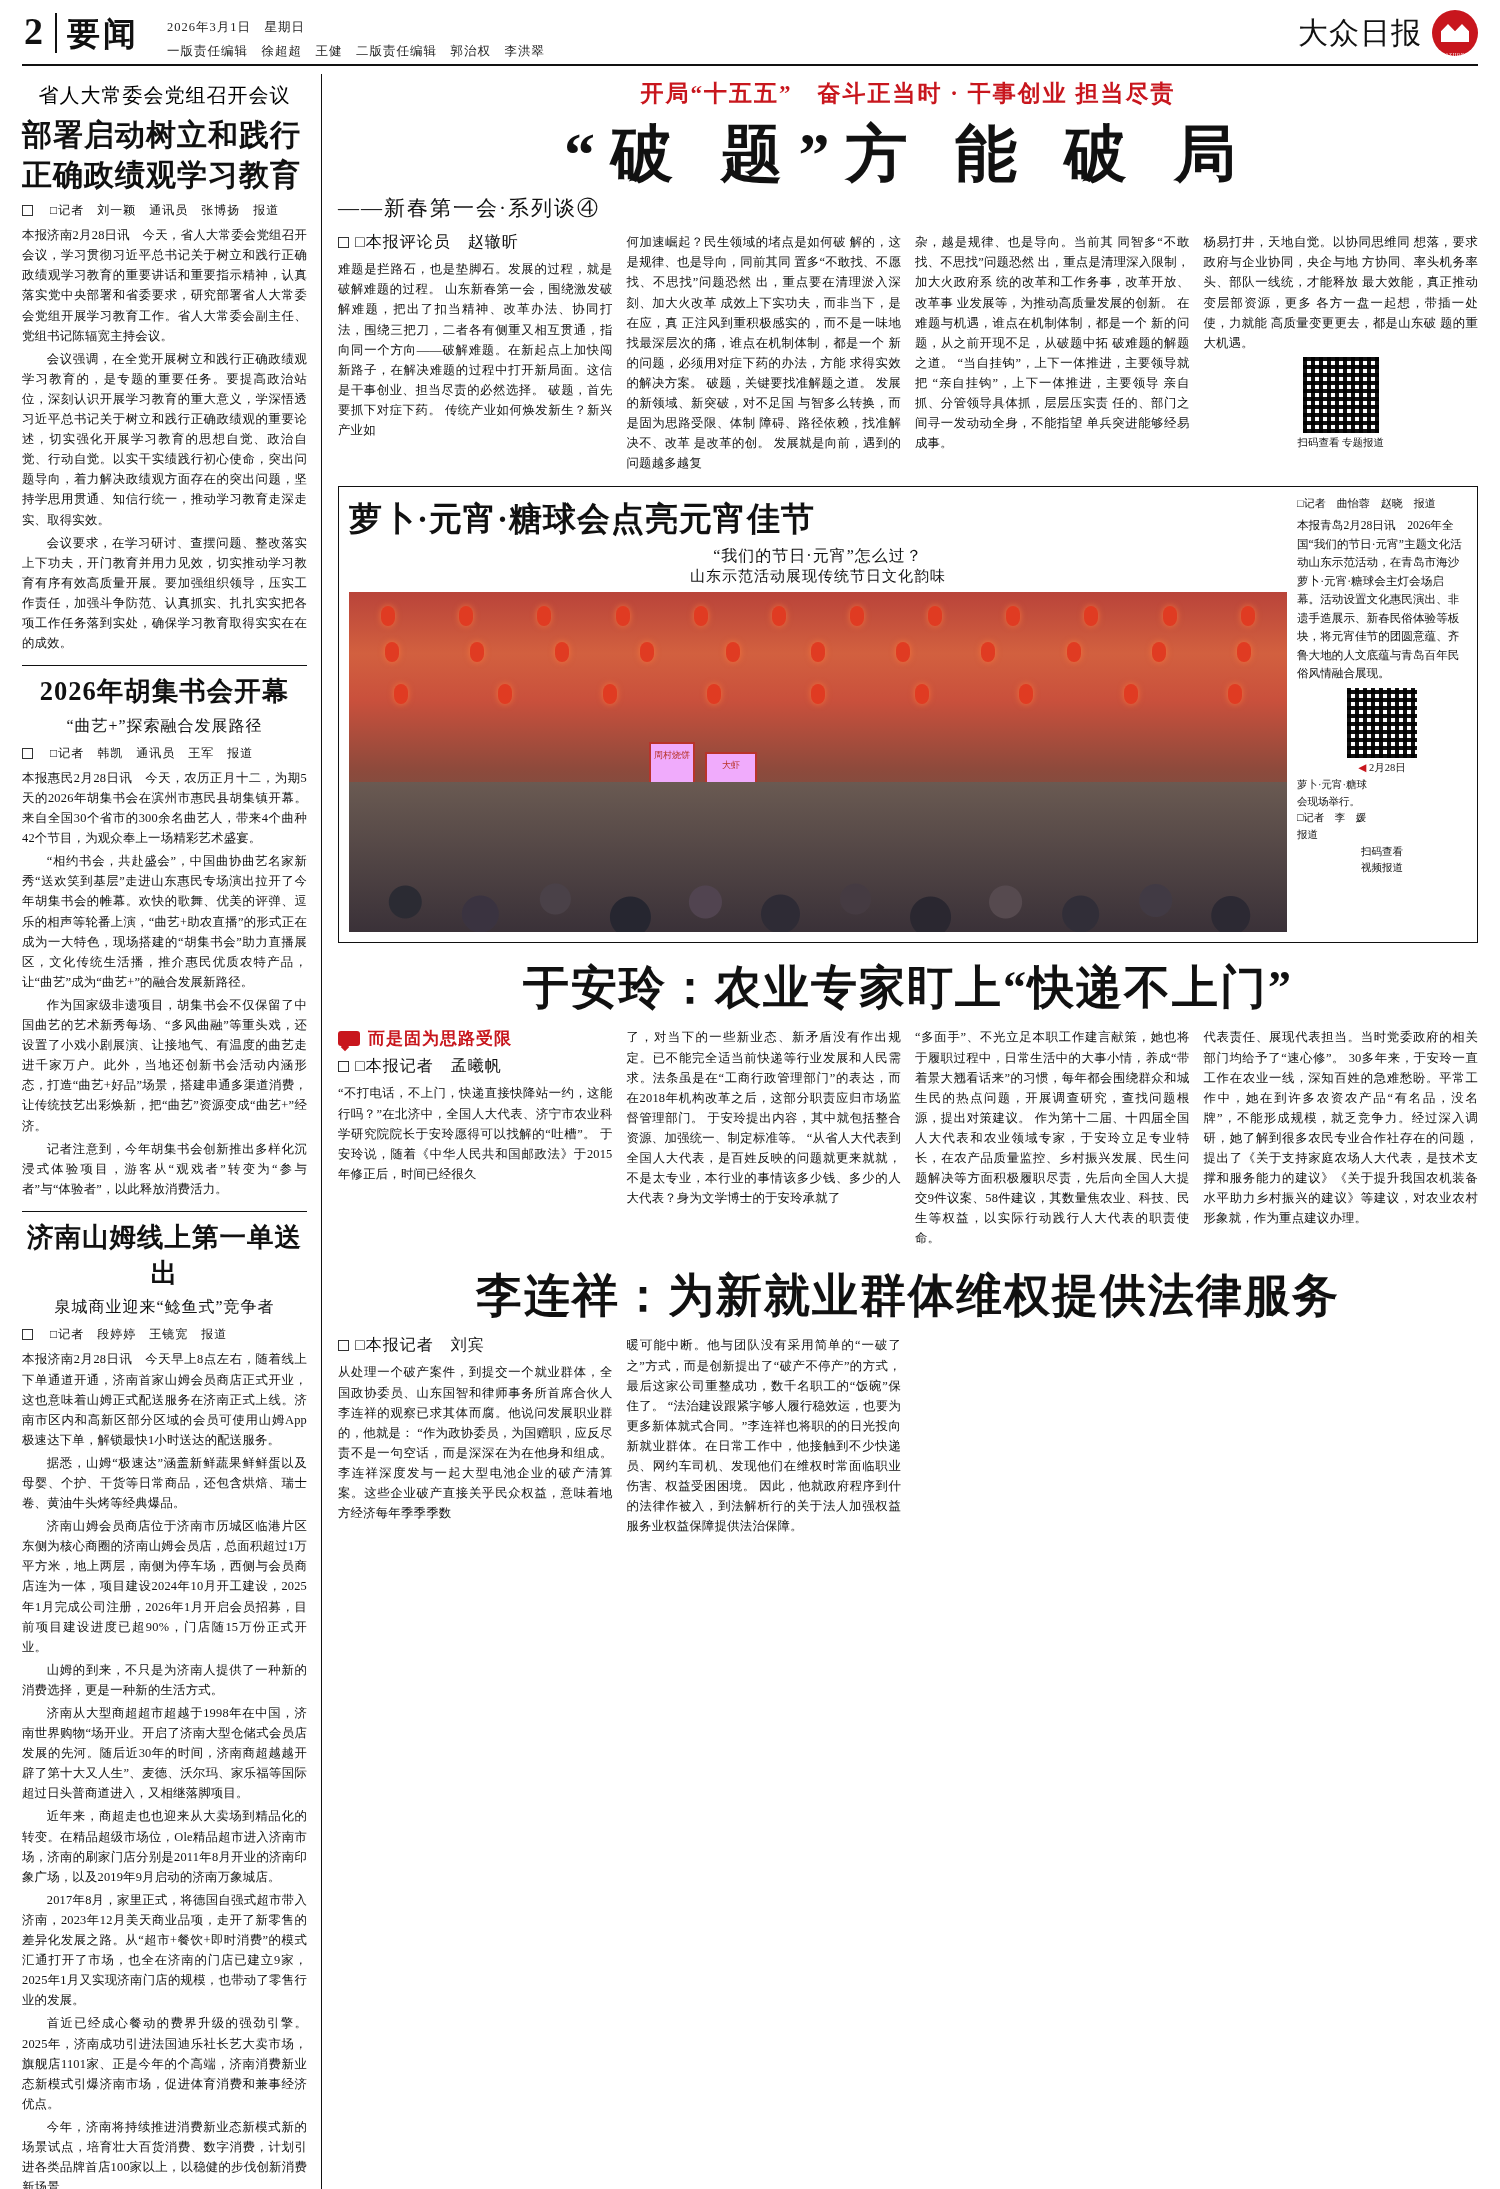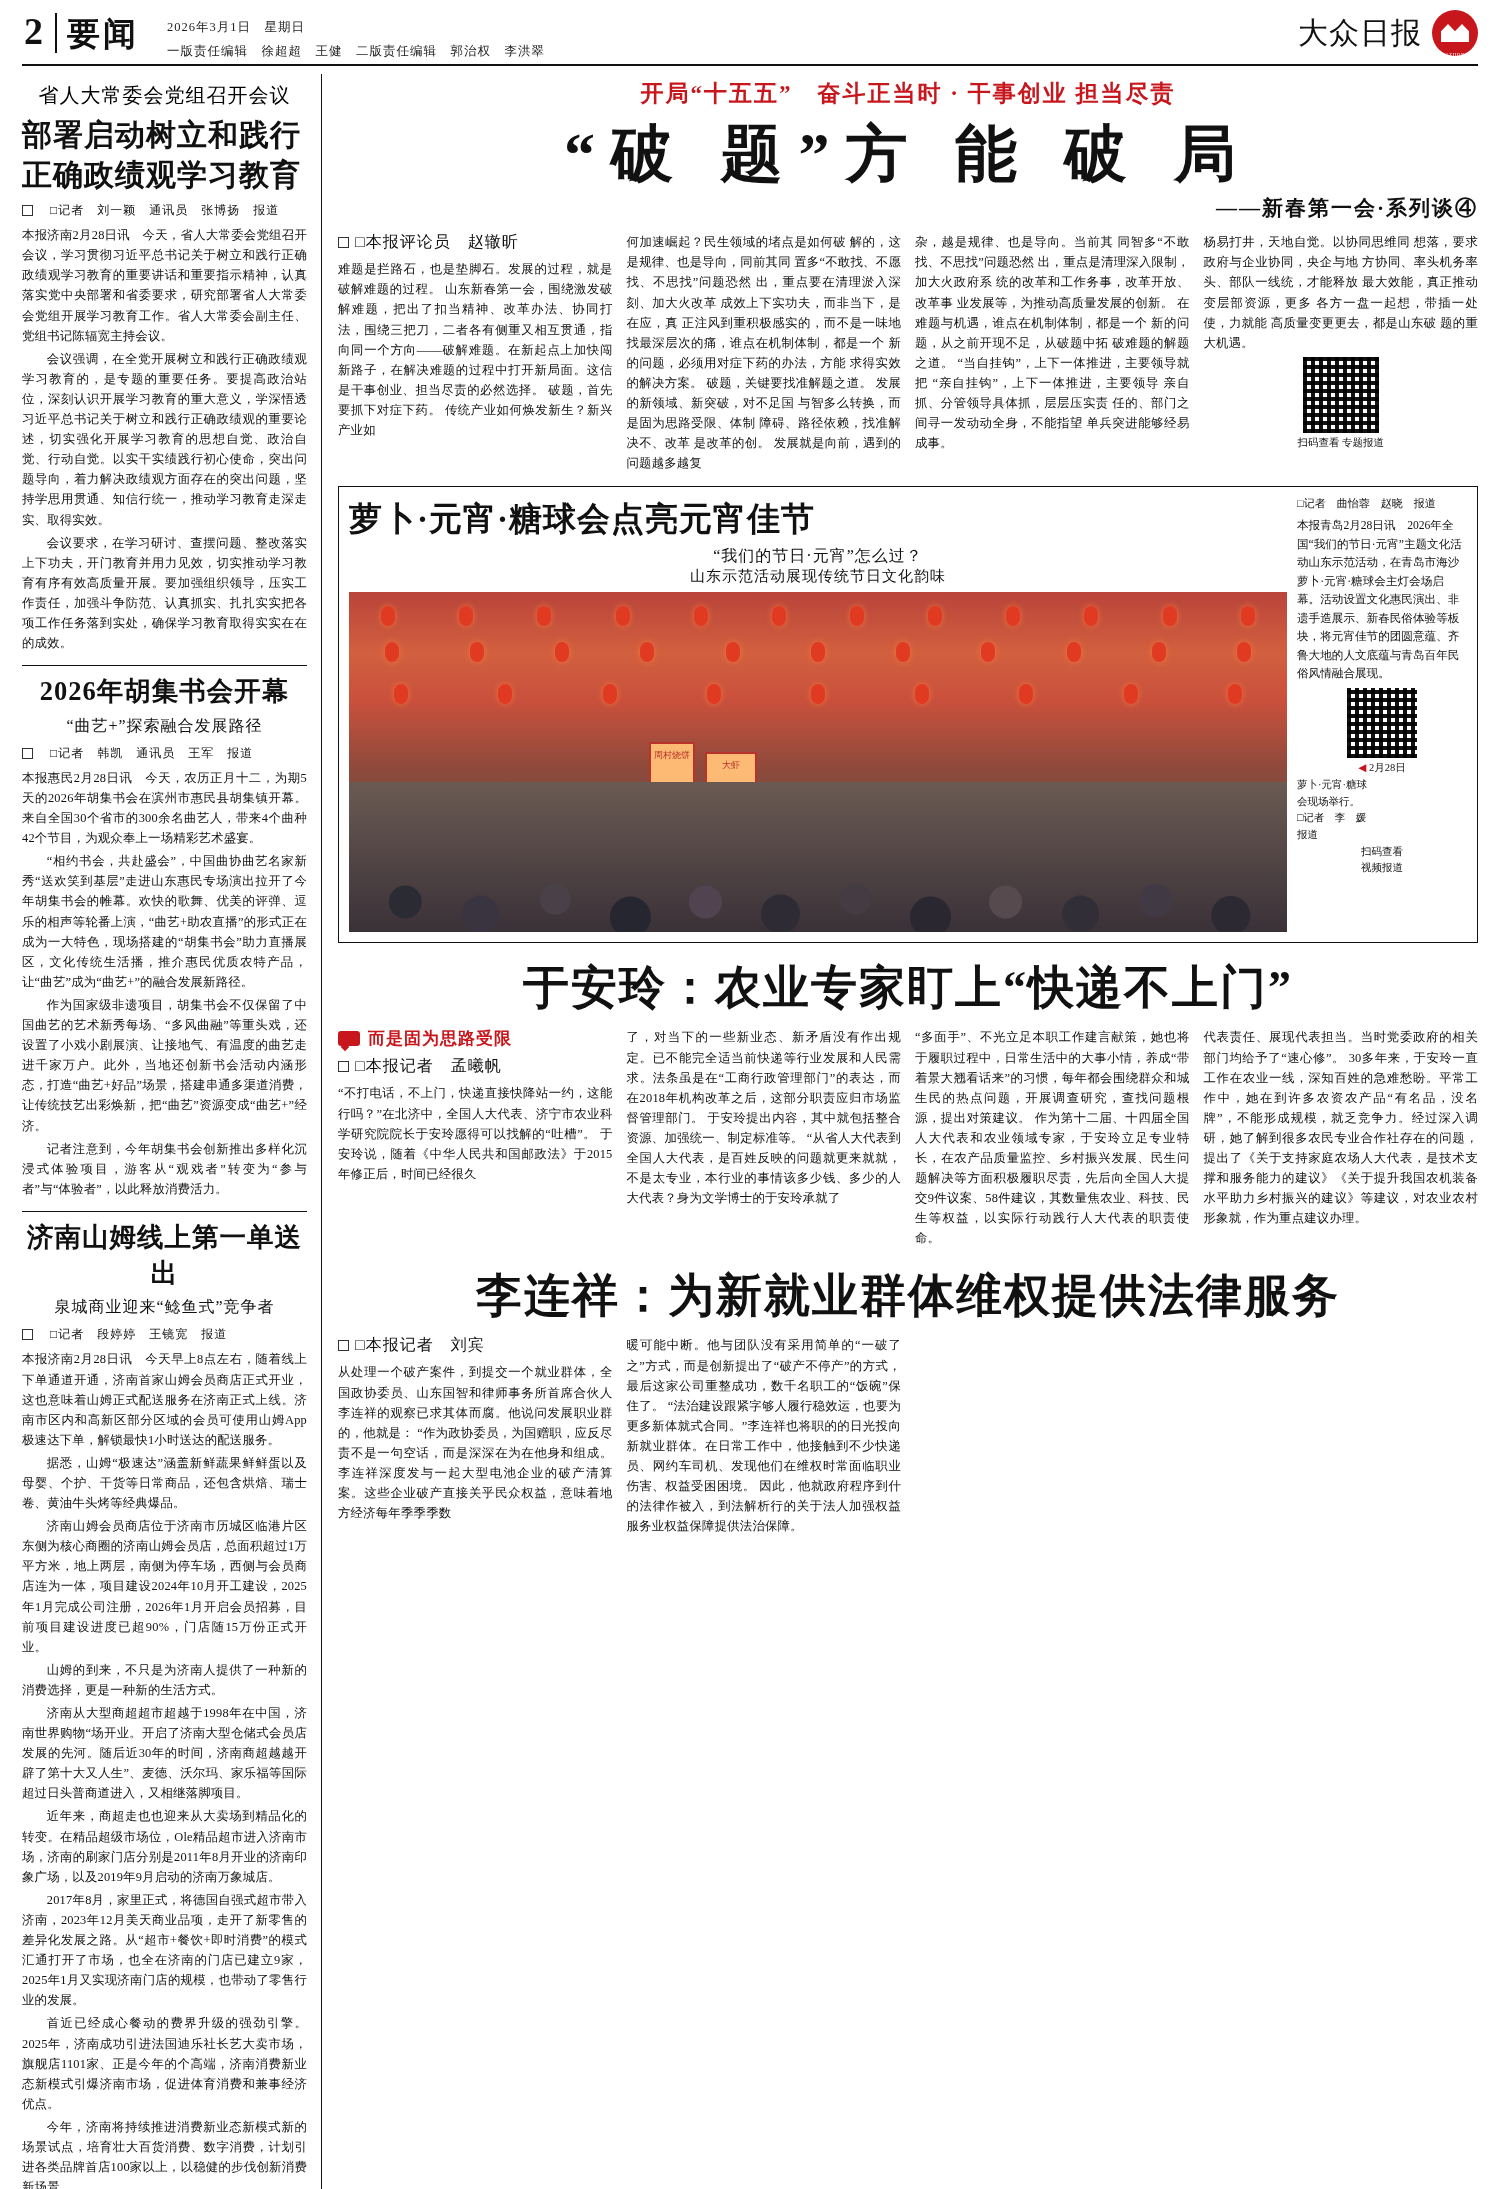--- a/index.html
+++ b/index.html
@@ -43,21 +43,21 @@
   .byline { font-size:12px; margin:8px 0 6px; letter-spacing:1px; display:flex; gap:12px; align-items:center;}
   .byline .bx { display:inline-block; width:11px; height:11px; border:1px solid #333; margin-right:5px; vertical-align:-1px;}
   .bodytext { font-size:12.4px; line-height:1.62; text-align:justify; letter-spacing:0.2px; color:#111; }
   .bodytext p { margin:0 0 3px 0; text-indent:2em; }
   .bodytext p.lead { text-indent:0; }
   .hr-thin { border-top:1px solid #111; margin:12px 0 8px; }
 
   
   .topbanner { text-align:center; font-size:23px; font-weight:700; color:#c8161d; letter-spacing:2px; margin:4px 0 10px; }
   .mainhead { text-align:center; font-size:62px; font-weight:700; letter-spacing:16px; line-height:1.15; margin:2px 0 4px; }
-  .mainsub { text-align:right; font-size:21px; letter-spacing:2px; margin-bottom:10px;font-weight:bold; }
+  .mainsub { text-align:left; font-size:21px; letter-spacing:2px; margin-bottom:10px; }
   .cols5 { display:flex; gap:14px; }
   .cols5 > div { flex:1; }
   .com-byline { font-size:16px; margin-bottom:6px; letter-spacing:1px;}
   .com-byline .bx { display:inline-block; width:11px; height:11px; border:1px solid #333; margin-right:6px; vertical-align:-1px;}
   .qr { width:76px; height:76px; background:
       repeating-linear-gradient(0deg,#111 0 4px,#fff 4px 8px),
       repeating-linear-gradient(90deg,#111 0 4px,transparent 4px 8px);
       background-blend-mode:multiply; margin:4px auto 2px; }
   .qr-cap { font-size:10.5px; text-align:center; line-height:1.5; }
 
@@ -84,21 +84,21 @@
       radial-gradient(circle at 38% 80%, #514450 0 16px, transparent 17px),
       radial-gradient(circle at 46% 88%, #2e2b35 0 19px, transparent 20px),
       radial-gradient(circle at 54% 78%, #453b42 0 15px, transparent 16px),
       radial-gradient(circle at 62% 90%, #2a2730 0 20px, transparent 21px),
       radial-gradient(circle at 70% 80%, #564a4f 0 16px, transparent 17px),
       radial-gradient(circle at 78% 88%, #312e38 0 18px, transparent 19px),
       radial-gradient(circle at 86% 79%, #413a44 0 16px, transparent 17px),
       radial-gradient(circle at 94% 89%, #2c2933 0 19px, transparent 20px),
       linear-gradient(#6a5a52,#3a3138);
   }
-  .stall { position:absolute; width:46px; height:56px; background:#fdba74; border:2px solid #b8342a; }
+  .stall { position:absolute; width:46px; height:56px; background:#f0abfc; border:2px solid #b8342a; }
   .stall .t { font-size:9px; color:#b8342a; text-align:center; line-height:1.2; padding-top:6px; }
 
   
   .feat-head { text-align:center; font-size:46px; font-weight:700; letter-spacing:2px; margin:14px 0 8px; }
   .story-tag { display:flex; align-items:center; gap:8px; color:#c8161d; font-size:17px; font-weight:700; letter-spacing:1px; margin-bottom:6px;}
   .story-tag .ic { width:22px; height:15px; background:#c8161d; border-radius:3px; position:relative;}
   .story-tag .ic:after{ content:""; position:absolute; left:4px; bottom:-4px; width:6px; height:6px; background:#c8161d; transform:rotate(45deg);}
   .cols4 { display:flex; gap:14px; }
   .cols4 > div { flex:1; }
   .red { color:#c8161d; }

